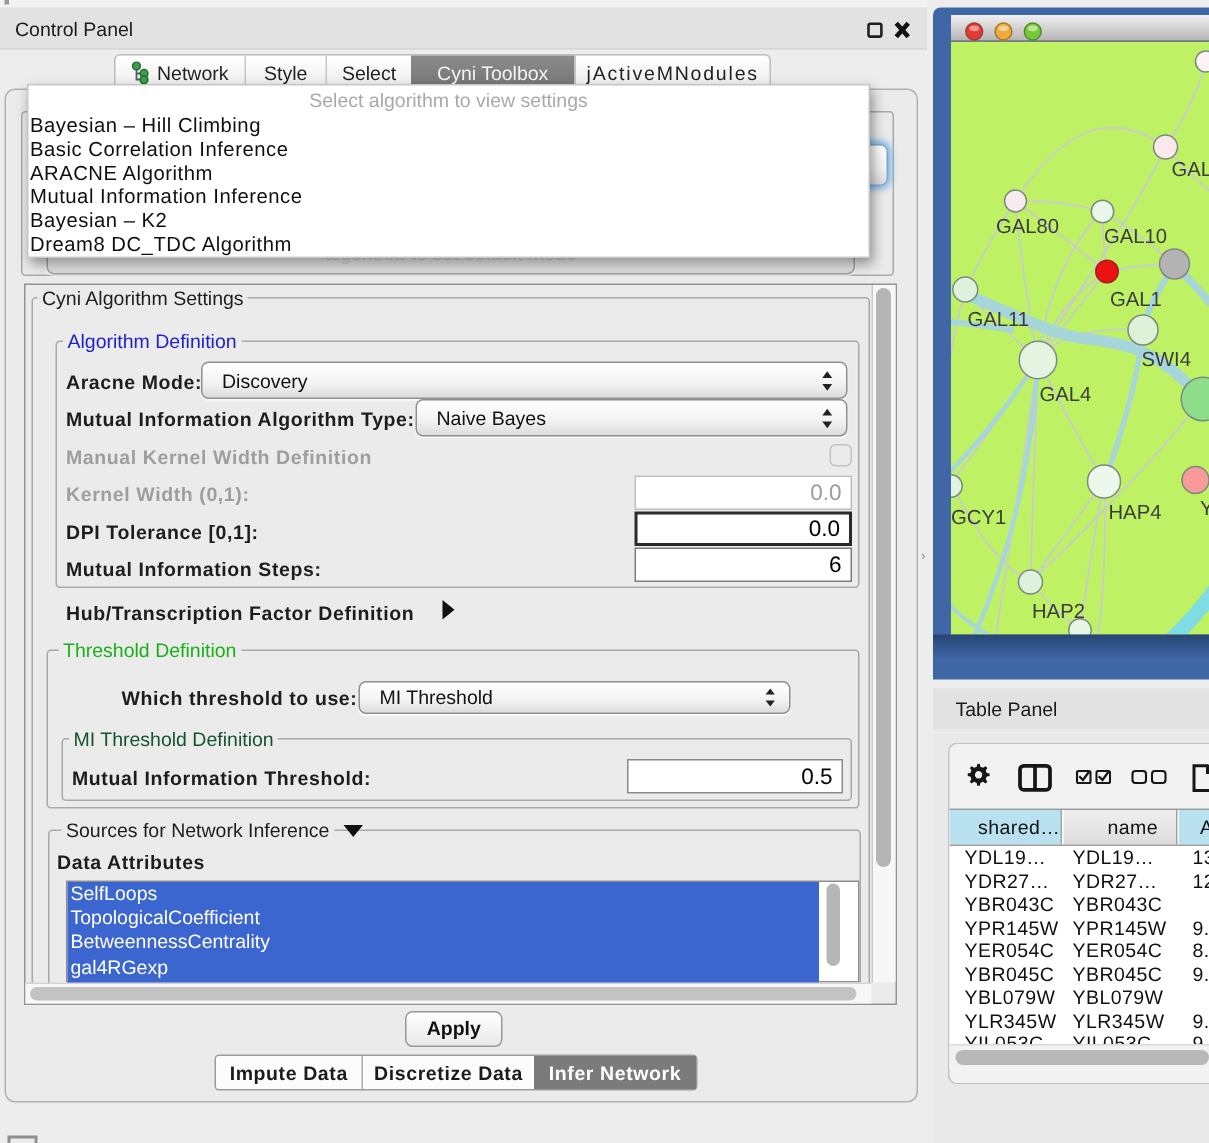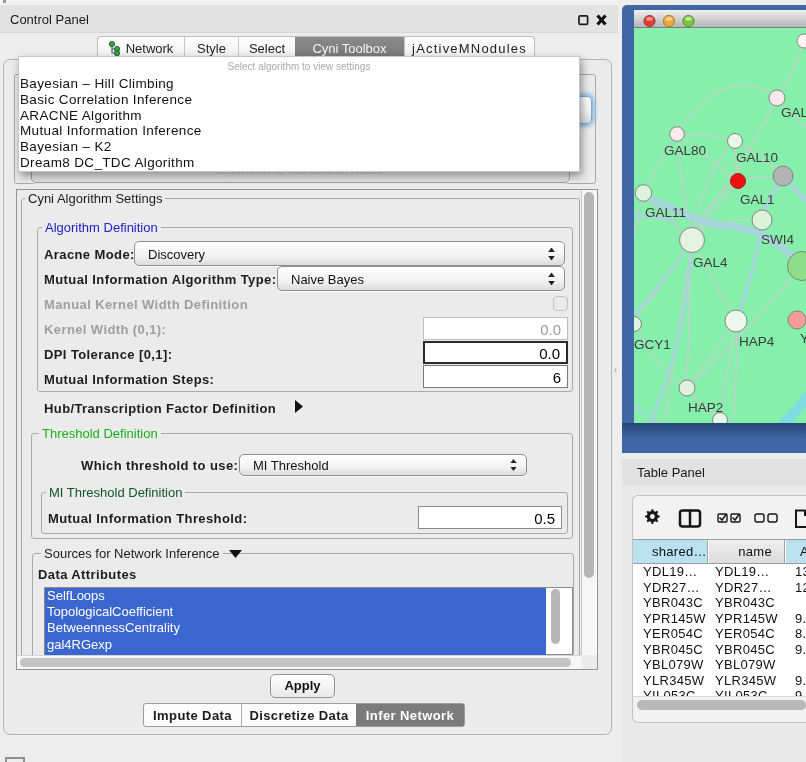--- a/index.html
+++ b/index.html
@@ -23,21 +23,21 @@
 <div class="abs" style="left:0;top:0;width:618px;height:5px;background:#f2f2f2;"></div>
 <div class="abs" style="left:3px;top:0;width:3px;height:3px;background:#9a9a9a;"></div>
 <div class="abs" style="left:0;top:5px;width:618px;height:28px;background:#e2e2e2;border-bottom:1px solid #d6d6d6;">
   <div class="abs" style="left:10px;top:7px;font-size:13px;color:#1a1a1a;">Control Panel</div>
   <svg class="abs" style="left:576px;top:9px;" width="34" height="16" viewBox="0 0 34 16">
     <rect x="3" y="1.8" width="8.6" height="8.6" rx="1.2" fill="none" stroke="#1e1e1e" stroke-width="1.7"></rect>
     <path d="M21.5 1.5 L29.5 10.5 M29.5 1.5 L21.5 10.5" stroke="#111" stroke-width="3.1"></path>
   </svg>
 </div>
 
-<div class="abs" style="left:97px;top:36px;width:438px;height:23px;border:1px solid #bdbdbd;border-bottom:none;border-radius:4px 4px 0 0;background:linear-gradient(#ffffff,#ededed);display:flex;font-size:13px;color:#222;">
+<div class="abs" style="left:76px;top:36px;width:438px;height:23px;border:1px solid #bdbdbd;border-bottom:none;border-radius:4px 4px 0 0;background:linear-gradient(#ffffff,#ededed);display:flex;font-size:13px;color:#222;">
   <div style="width:86px;display:flex;align-items:center;justify-content:center;">
     <svg width="13" height="15" viewBox="0 0 13 15" style="margin-right:4px;">
       <path d="M3 4 L3 12 L8 12 M3 8 L7 8" stroke="#555a6e" stroke-width="1.2" fill="none"></path>
       <circle cx="3" cy="3" r="2.6" fill="#3f9e4d" stroke="#1c6e2a"></circle>
       <circle cx="8" cy="8" r="2.6" fill="#3f9e4d" stroke="#1c6e2a"></circle>
       <circle cx="8" cy="12.2" r="2.6" fill="#3f9e4d" stroke="#1c6e2a"></circle>
     </svg>Network</div>
   <div style="width:54px;display:flex;align-items:center;justify-content:center;border-left:1px solid #c6c6c6;">Style</div>
   <div style="width:57px;display:flex;align-items:center;justify-content:center;border-left:1px solid #c6c6c6;">Select</div>
   <div style="width:109px;display:flex;align-items:center;justify-content:center;background:linear-gradient(#8b8b8b,#767676);color:#f4f4f4;">Cyni Toolbox</div>
@@ -48,21 +48,21 @@
 
 <div class="gbox" style="left:14px;top:74px;width:582px;height:110px;"></div>
 
 <div class="combo" style="left:70px;top:96px;width:522px;height:28px;box-shadow:0 0 5px 2px #74b2e4;border-color:#7da9d2;"></div>
 
 <div class="combo" style="left:31px;top:155px;width:539px;height:28px;border-color:#a2a2a2;">
   <div style="position:absolute;left:0;right:0;top:50%;transform:translateY(-50%);text-align:center;font-size:13px;color:#d6d6d6;">algorithm to set default mode</div>
 </div>
 
 <div class="abs" style="left:18px;top:56px;width:562px;height:116px;background:#ffffff;border:1px solid #c6c6c6;box-shadow:2px 4px 8px rgba(0,0,0,0.4);">
-  <div style="height:19px;line-height:20px;text-align:center;font-size:10px;color:#a9a9a9;">Select algorithm to view settings</div>
+  <div style="height:19px;line-height:20px;text-align:center;font-size:13px;color:#a9a9a9;">Select algorithm to view settings</div>
   <div style="font-size:13.5px;color:#101010;line-height:15.8px;padding-left:1px;letter-spacing:0.35px;">
     <div>Bayesian – Hill Climbing</div>
     <div>Basic Correlation Inference</div>
     <div style="font-weight:normal;">ARACNE Algorithm</div>
     <div>Mutual Information Inference</div>
     <div>Bayesian – K2</div>
     <div>Dream8 DC_TDC Algorithm</div>
   </div>
 </div>
 
@@ -179,21 +179,21 @@
   <svg width="172" height="18" viewBox="0 0 172 18">
     <circle cx="15.5" cy="11" r="5.6" fill="#e23b35" stroke="#9d3c33" stroke-width="1"></circle>
     <ellipse cx="15.5" cy="8.9" rx="3.3" ry="1.9" fill="#f59b94" opacity="0.95"></ellipse>
     <circle cx="35" cy="11" r="5.6" fill="#efa93f" stroke="#a87a28" stroke-width="1"></circle>
     <ellipse cx="35" cy="8.9" rx="3.3" ry="1.9" fill="#f8d494" opacity="0.95"></ellipse>
     <circle cx="54.5" cy="11" r="5.6" fill="#79c73d" stroke="#4f8f28" stroke-width="1"></circle>
     <ellipse cx="54.5" cy="8.9" rx="3.3" ry="1.9" fill="#c2e79c" opacity="0.95"></ellipse>
   </svg>
 </div>
 
-<div class="abs" style="left:634px;top:28px;width:172px;height:395px;background:#86efac;overflow:hidden;">
+<div class="abs" style="left:634px;top:28px;width:172px;height:395px;background:#bef264;overflow:hidden;">
 <svg width="172" height="395" viewBox="0 0 172 395" style="position:absolute;left:0;top:0;">
   <g stroke="#c9cccc" stroke-width="1.2" fill="none">
     <path d="M43 106 Q 90 32 143 70"></path>
     <path d="M143 70 C 120 120 80 170 58 212"></path>
     <path d="M143 70 Q 162 42 170 13"></path>
     <path d="M143 70 Q 162 92 176 102"></path>
     <path d="M43 106 Q 72 105 101 113"></path>
     <path d="M43 106 Q 72 128 104 153"></path>
     <path d="M43 106 C 46 142 52 180 58 212"></path>
     <path d="M43 106 Q 22 138 9 167"></path>

